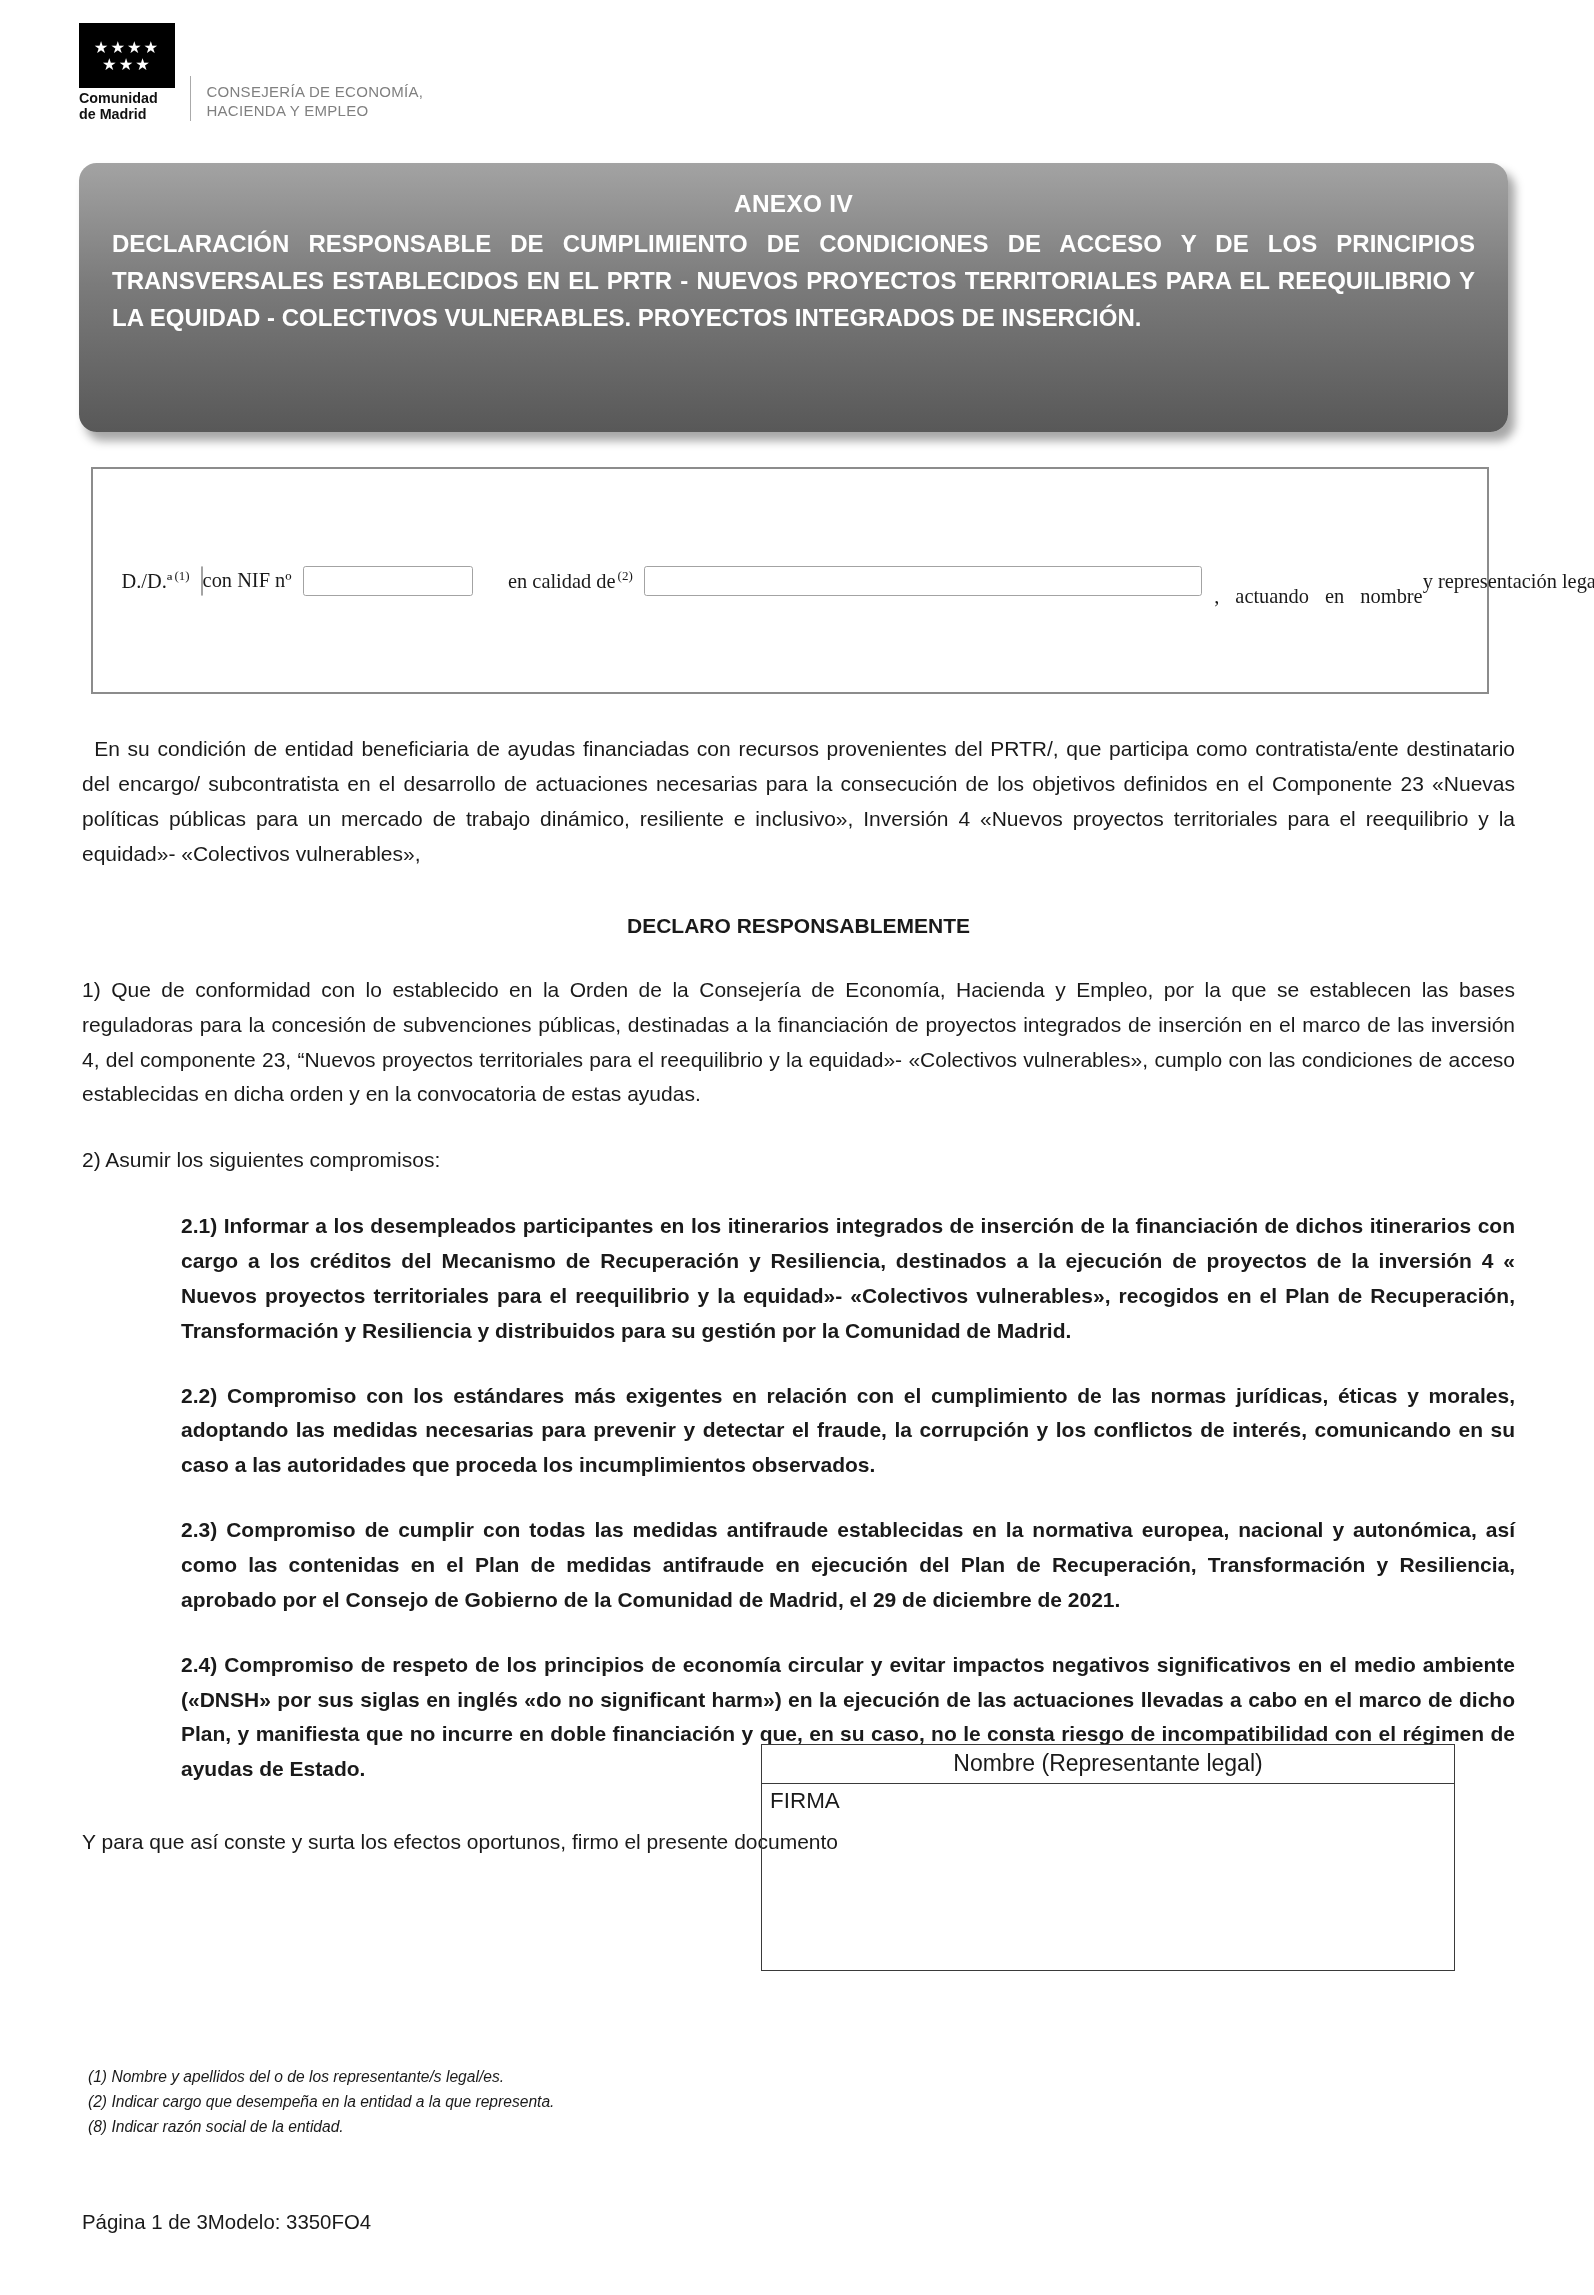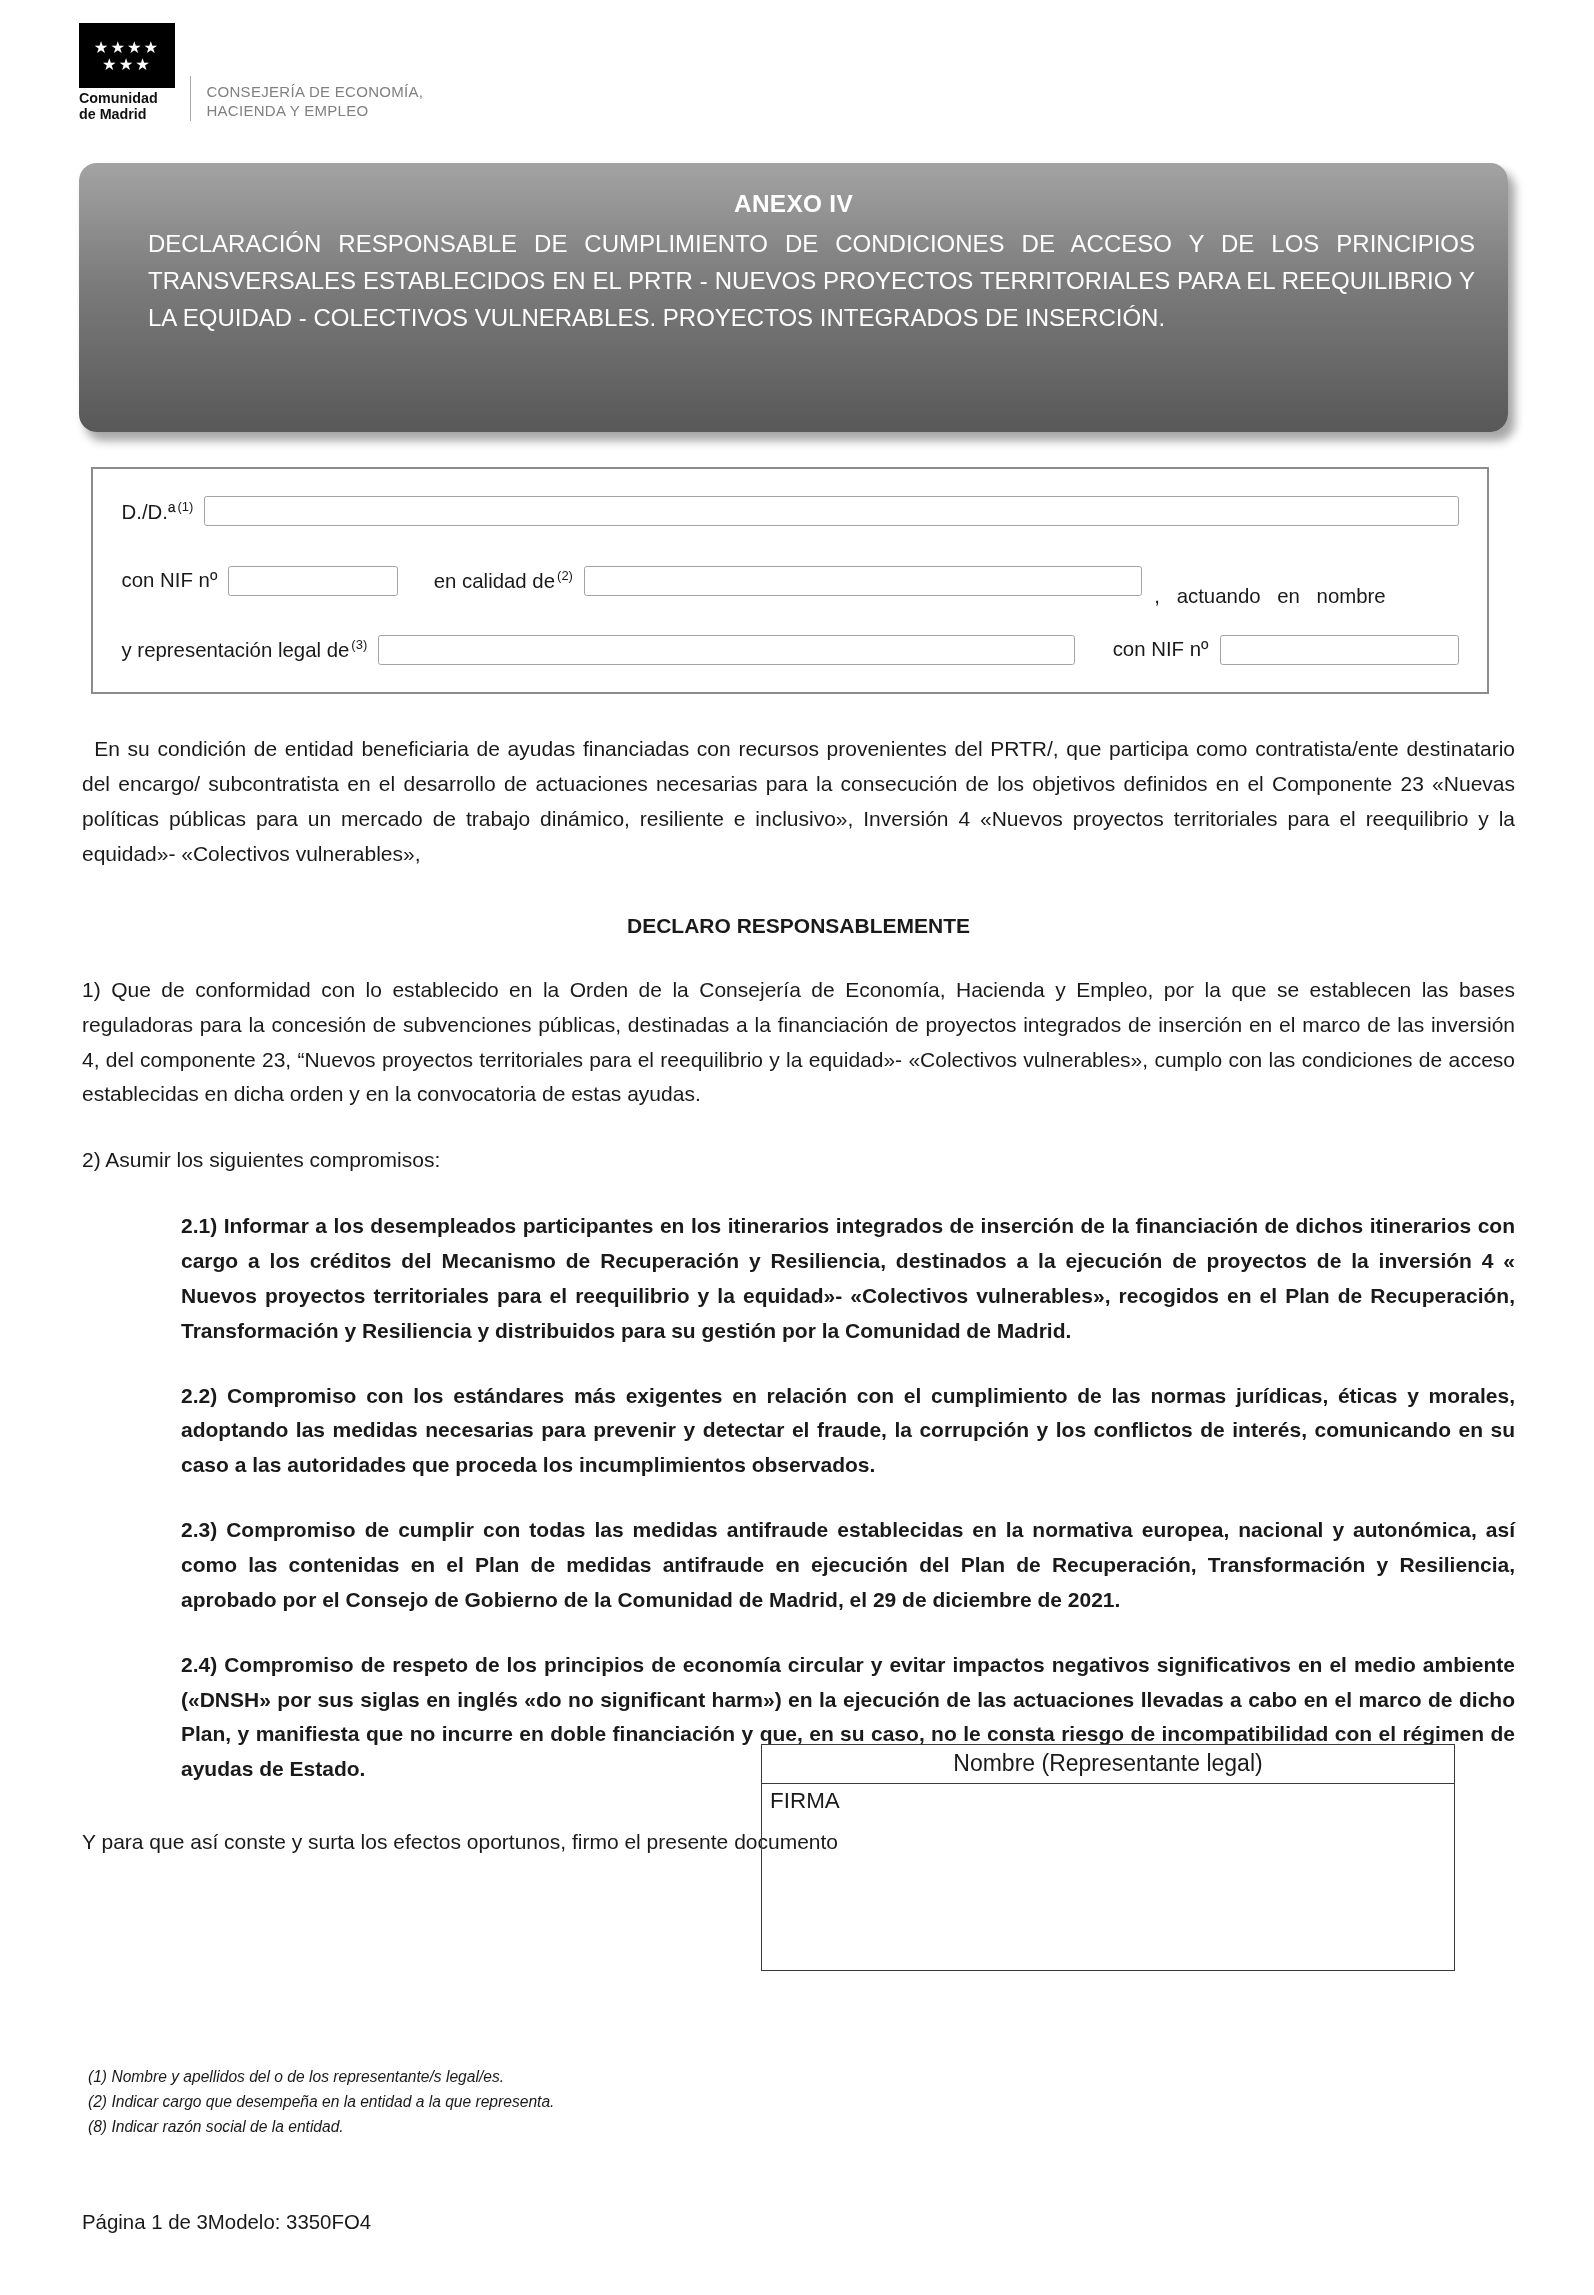--- a/index.html
+++ b/index.html
@@ -72,38 +72,38 @@
   }
   .banner h1 {
     font-size: 24.4px;
     font-weight: bold;
     text-align: center;
     margin-bottom: 6.8px;
     letter-spacing: 0.3px;
   }
   .banner p {
     font-size: 24px;
-    font-weight: normal;
+    font-weight: bold;
     line-height: 1.55;
     text-align: justify;
-    margin-left: 36px;
   }
 
   
   .form-box {
     position: absolute;
     top: 467px;
     left: 91px;
     width: 1398px;
     height: 227px;
     border: 2px solid #8c8c8c;
     padding: 0 28.5px;
     display: flex;
-    flex-direction: column;
+    flex-direction: row;
     justify-content: space-evenly;
+    font-family: Liberation Serif, serif;
   }
   .form-row {
     display: flex;
     align-items: center;
     gap: 11px;
     font-size: 20.4px;
     color: #1a1a1a;
     white-space: nowrap;
   }
   .form-row sup { font-size: 13px; vertical-align: super; margin-left: 2px; }

